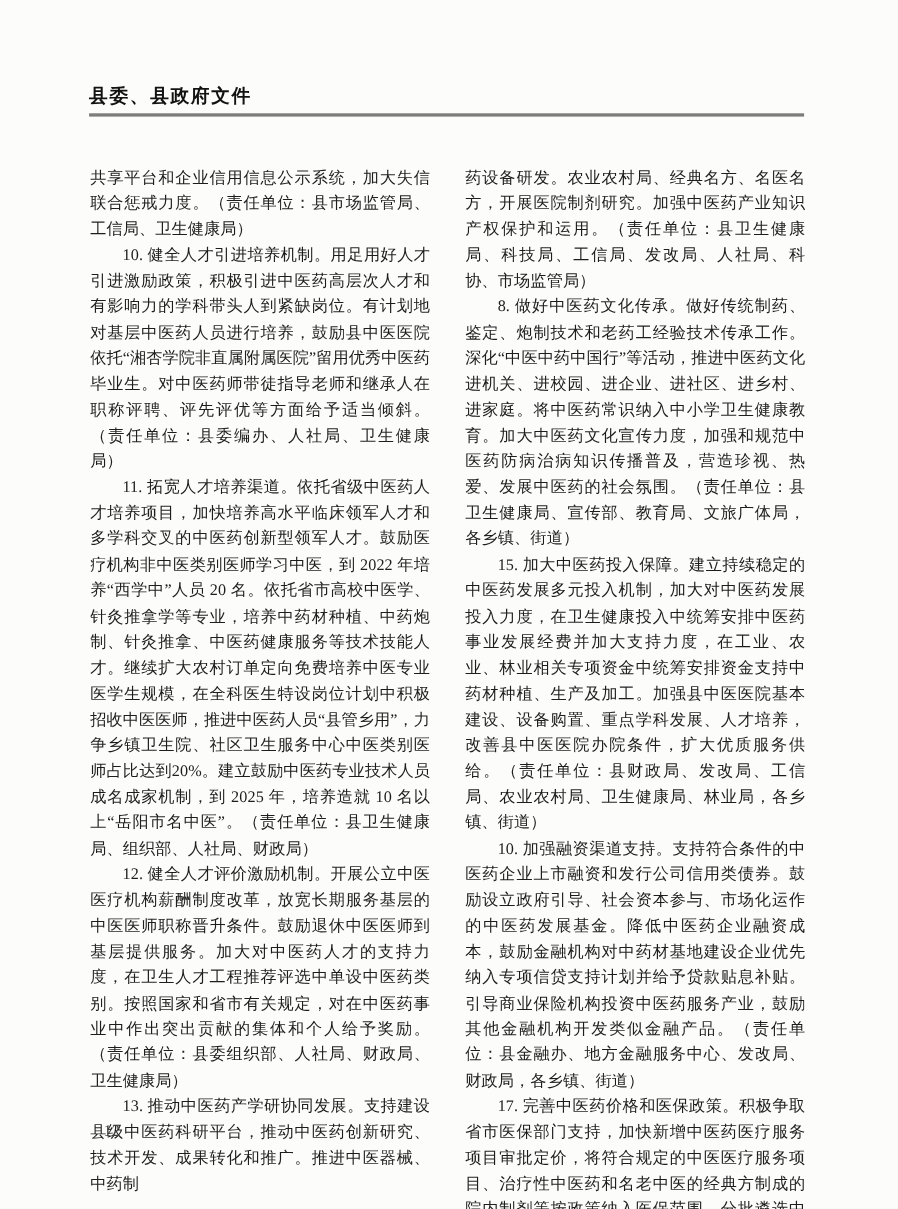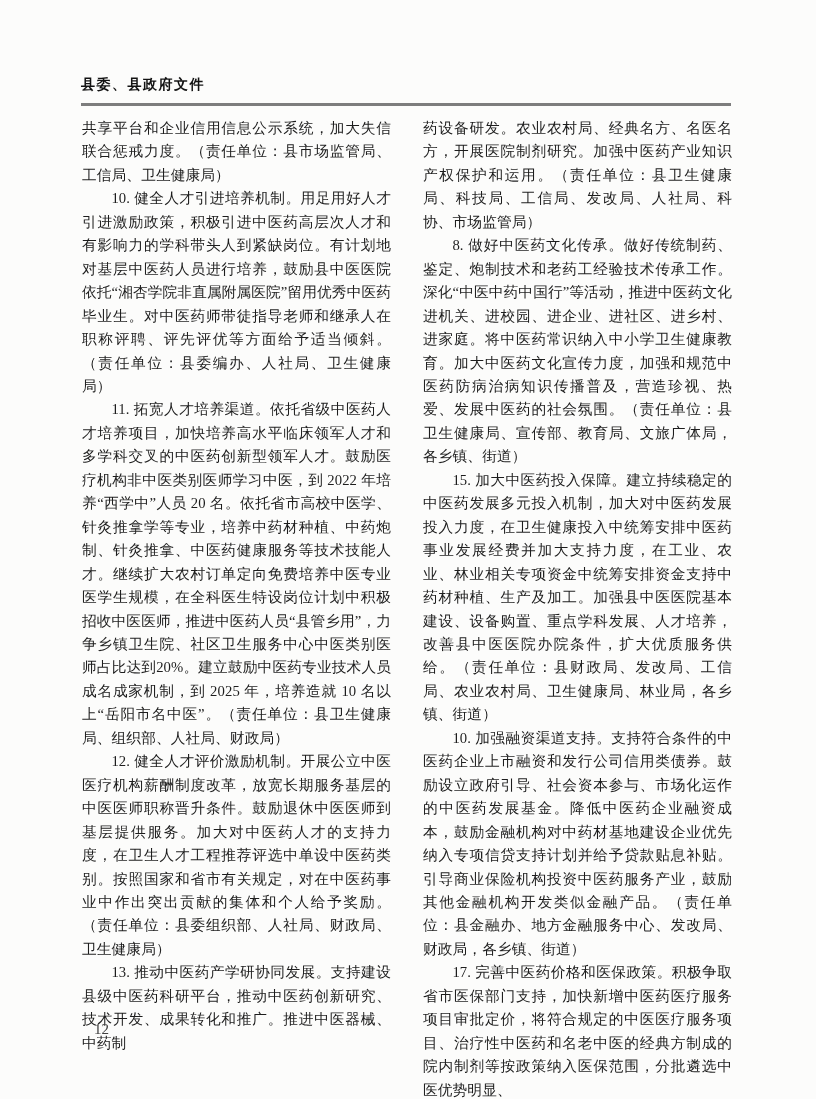--- a/index.html
+++ b/index.html
@@ -13,21 +13,21 @@
     width:816px;height:1099px;
     background:#fcfcfb;
     color:#1d1d1d;
     overflow:hidden;
   }
   .header-title{
     position:absolute;
     left:81px;top:76px;
     font-family:"Liberation Sans","DejaVu Sans",sans-serif;
     font-weight:bold;
-    font-size:14px;
+    font-size:17px;
     letter-spacing:1.5px;
     color:#121212;
   }
   .header-rule{
     position:absolute;
     left:81px;top:103px;
     width:650px;height:3px;
     background:#7d7d7d;
   }
   .columns{
@@ -43,20 +43,21 @@
     line-height:23.45px;
     text-align:justify;
     letter-spacing:0.1px;
   }
   .column p{
     margin:0;padding:0;
     text-indent:2em;
   }
   .column p.cont{
     text-indent:0;
+    margin-top:34px;
   }
   .column p.kai{
     font-style:italic;
   }
   .pagenum{
     position:absolute;
     left:94px;top:1021px;
     font-size:15px;
     color:#404040;
   }

